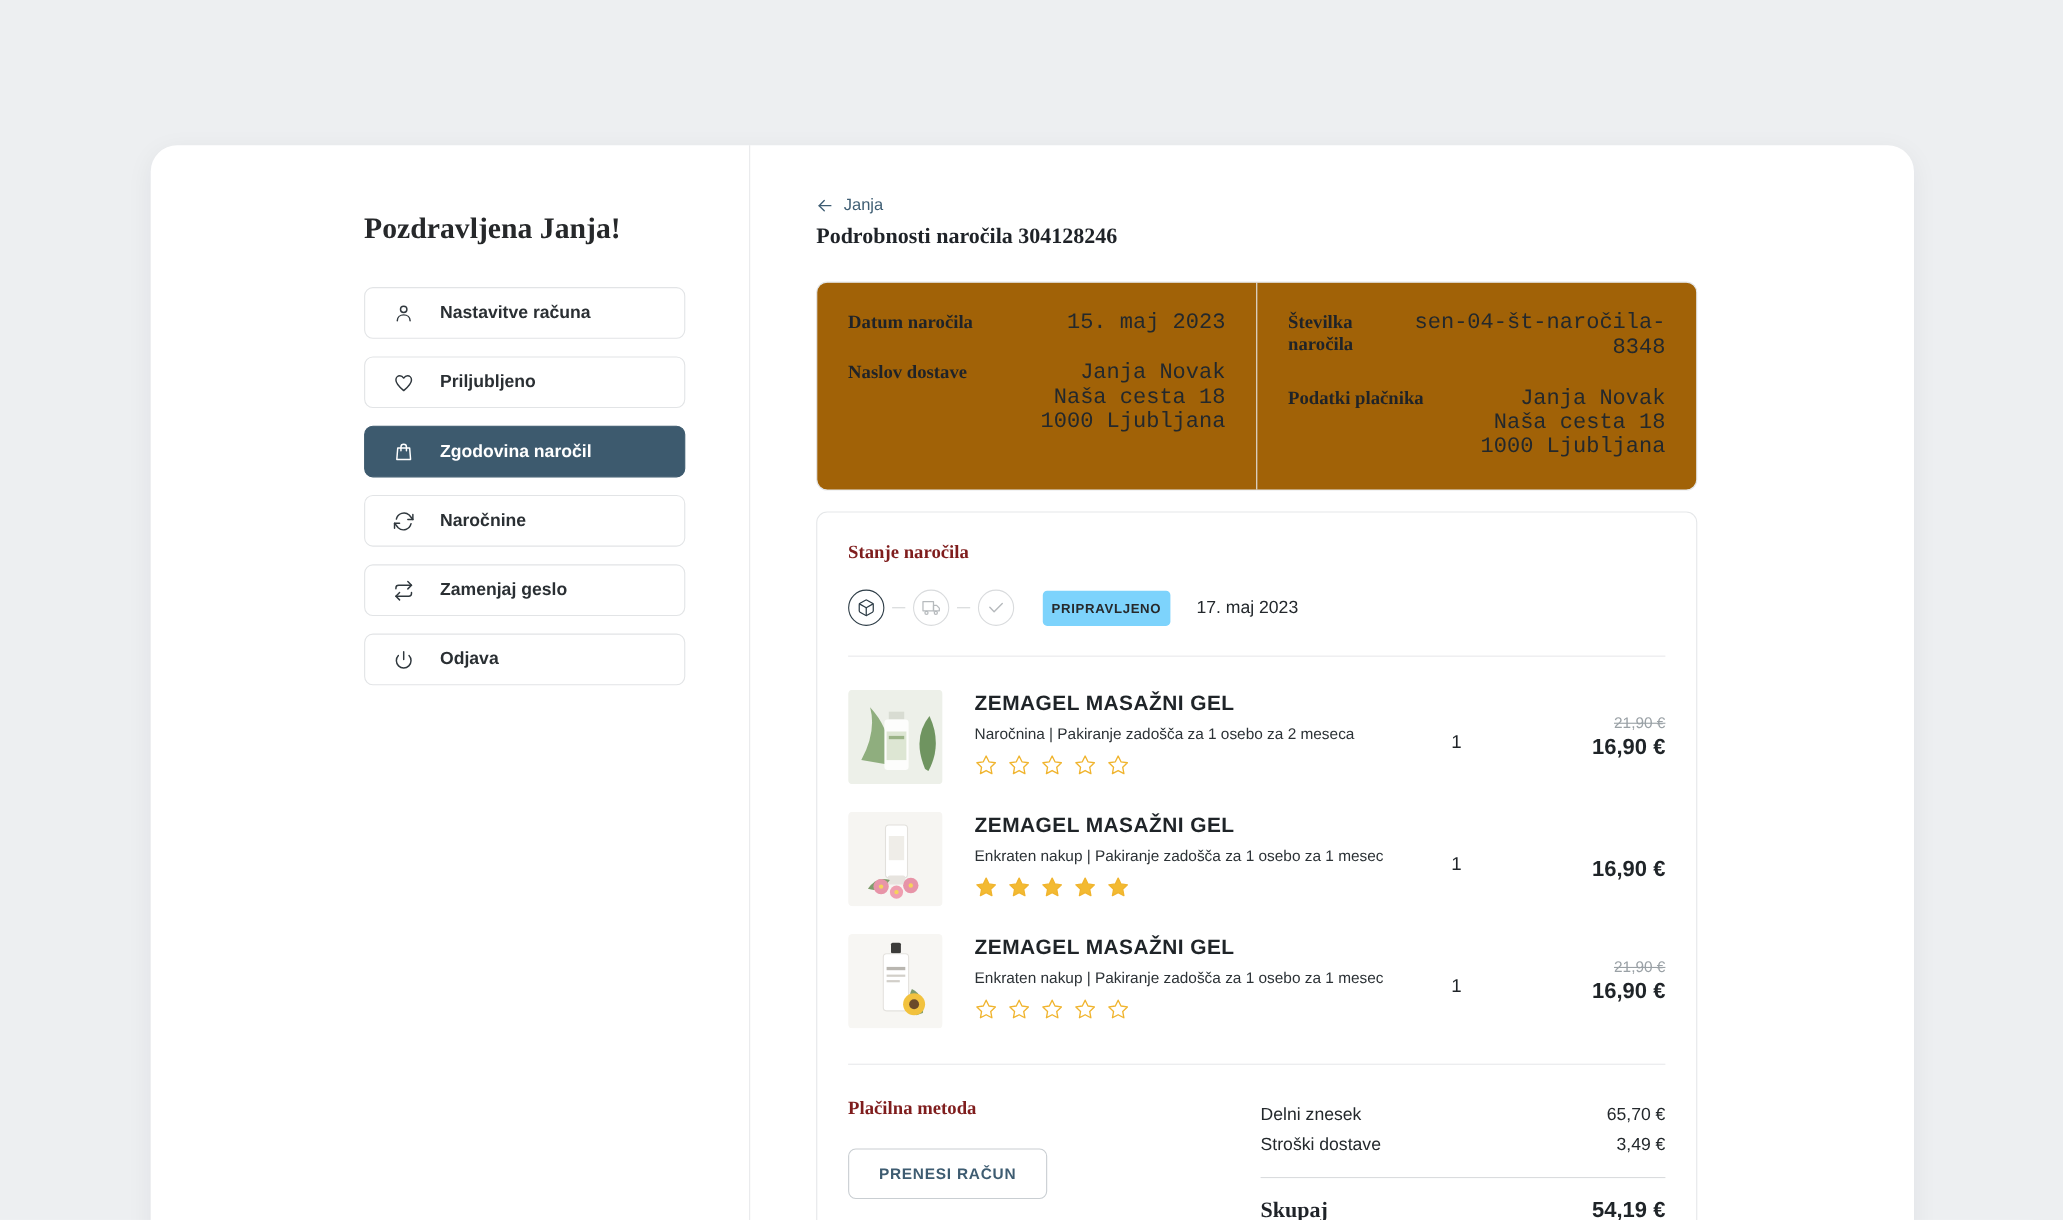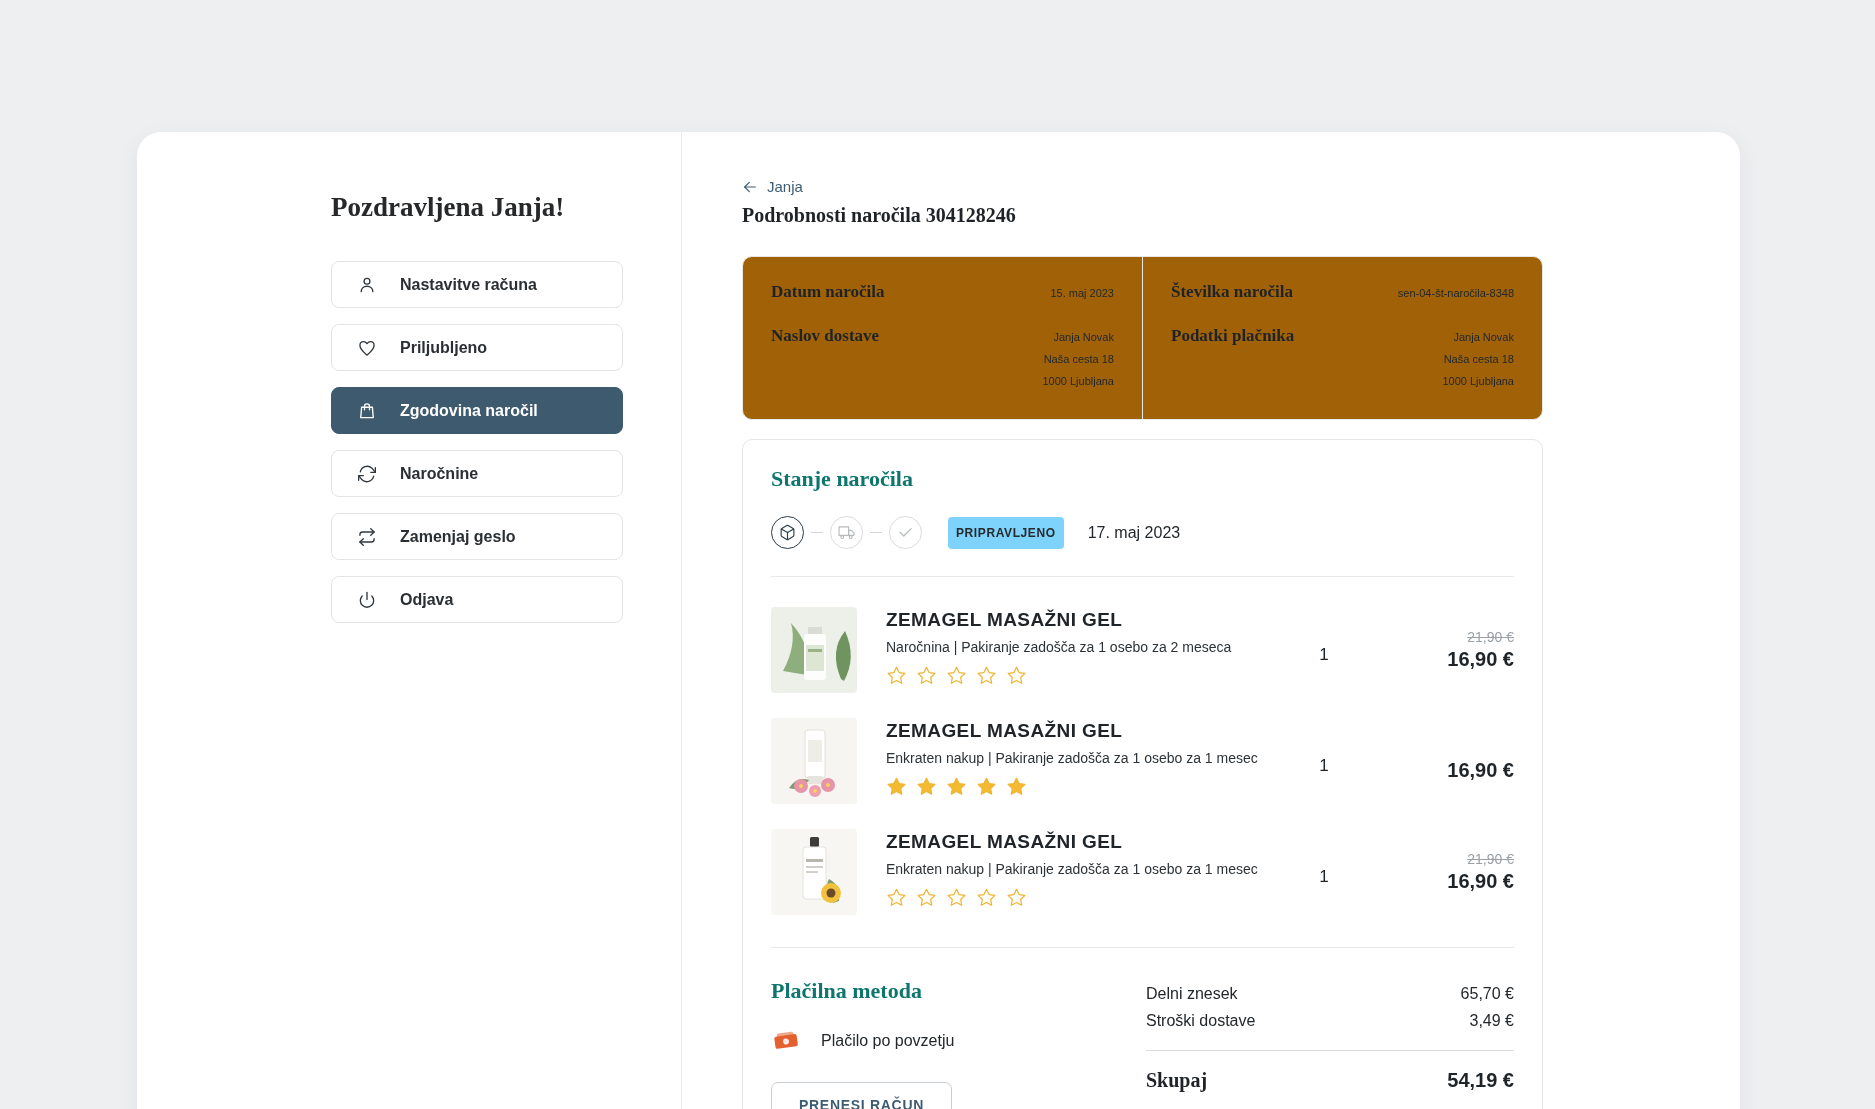--- a/index.html
+++ b/index.html
@@ -35,26 +35,26 @@
   .back-row { display:flex; align-items:center; gap:9px; color:#3e5d73; font-size:15px; margin-bottom:9px; cursor:pointer; width:fit-content; }
   .back-row svg { width:16px; height:16px; }
   .page-title { font-family:"Liberation Serif", serif; font-size:20px; font-weight:700; margin:0 0 29px; color:#1f2328; }
 
   .info-card { width:801px; border:1px solid #e5e7e9; border-radius:10px; display:flex; background:#a16207; }
   .info-col { flex:1; padding:25px 28px 27px; display:flex; flex-direction:column; gap:24px; }
   .info-col.right { border-left:1px solid #e5e7e9; }
   .info-row { display:flex; justify-content:space-between; align-items:baseline; }
   .info-row.addr { align-items:flex-start; }
   .info-label { font-family:"Liberation Serif", serif; font-size:17px; font-weight:700; color:#1f2328; }
-  .info-value { font-size:11px; color:#23282c; text-align:right; }
+  .info-value { font-size:20px; color:#23282c; text-align:right;font-family:Liberation Mono, monospace; }
   .multi { display:flex; flex-direction:column; }
   .multi span { line-height:22px; }
 
   .status-card { width:801px; margin-top:19px; border:1px solid #e5e7e9; border-radius:10px; padding:26px 28px 40px; background:#fff; }
-  .section-title { font-family:"Liberation Serif", serif; font-size:22px; font-weight:700; margin:0; color:#0f766e; }
+  .section-title { font-family:"Liberation Serif", serif; font-size:17px; font-weight:700; margin:0; color:#7f1d1d; }
 
   .progress { display:flex; align-items:center; margin-top:24px; }
   .step { width:33px; height:33px; border-radius:50%; border:1px solid #d9dbdd; background:#fff;
           display:flex; align-items:center; justify-content:center; color:#b6babd; flex-shrink:0; }
   .step svg { width:17px; height:17px; }
   .step.active { border:1.6px solid #2e3d47; color:#2e3d47; }
   .dash { width:12px; height:1px; background:#d4d6d8; margin:0 7px; }
   .badge { margin-left:26px; background:#7dd3fc; color:#27292b; font-size:12px; font-weight:700;
            letter-spacing:0.6px; padding:9px 8px; border-radius:4px; }
   .status-date { margin-left:24px; font-size:16px; color:#23282c; }
@@ -366,32 +366,20 @@
             <div class="old-price">21,90 €</div>
             <div class="price">16,90 €</div>
           </div>
         </div>
 
         <div class="divider after-products"></div>
 
         <div class="footer-flex">
           <div class="payment">
             <h3 class="section-title">Plačilna metoda</h3>
-            <div class="pay-row">
-              <span style="display:flex;">
-                <svg viewBox="0 0 32 32">
-                  <g transform="rotate(-8 16 16)">
-                    <rect x="7" y="7" width="18" height="4" rx="2" fill="#e4602f" opacity="0.55"></rect>
-                    <rect x="4" y="10" width="24" height="13" rx="2" fill="#e4602f"></rect>
-                    <circle cx="16" cy="16.5" r="3.2" fill="#ffffff" opacity="0.85"></circle>
-                  </g>
-                </svg>
-              </span>
-              <span>Plačilo po povzetju</span>
-            </div>
             <button class="invoice-btn">PRENESI RAČUN</button>
           </div>
 
           <div class="summary">
             <div class="sum-row">
               <span>Delni znesek</span>
               <span>65,70 €</span>
             </div>
             <div class="sum-row">
               <span>Stroški dostave</span>

